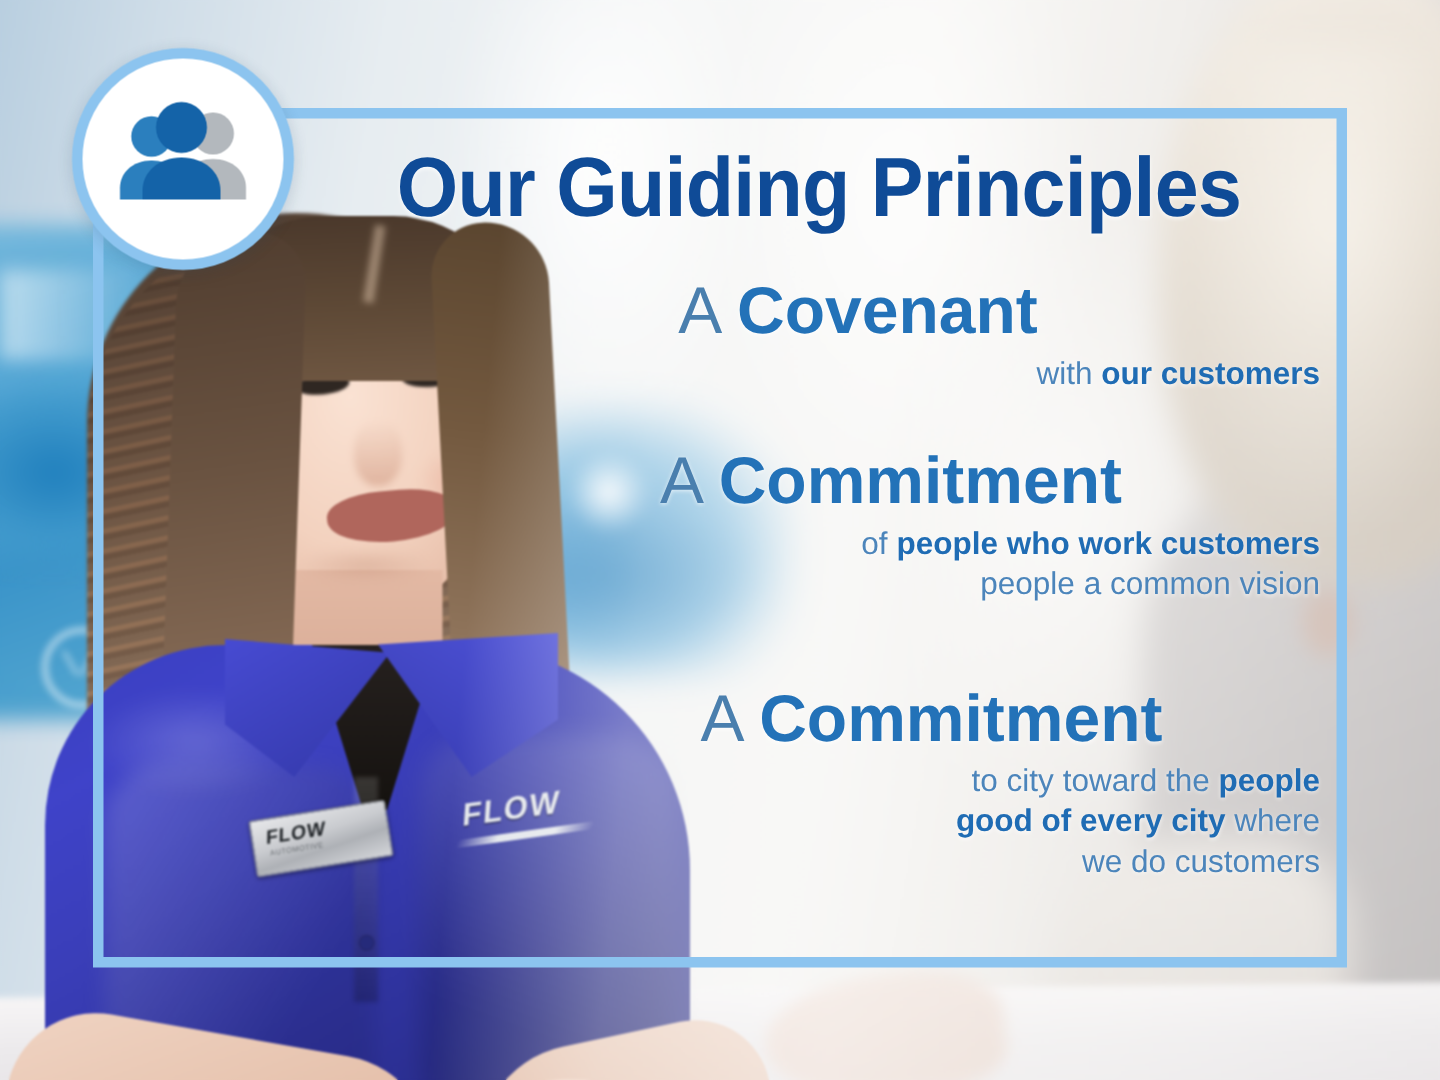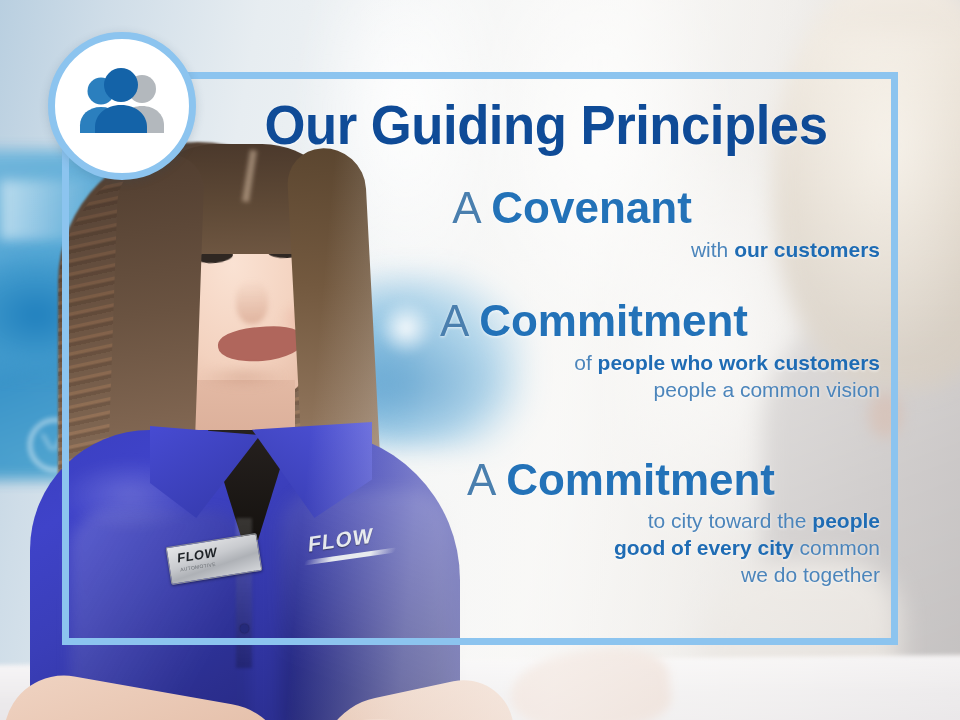--- a/index.html
+++ b/index.html
@@ -581,17 +581,17 @@
         <span class="word">Commitment</span>
       </div>
       <div class="p-sub"><span>of </span><b>people who work customers</b><br><span>people a common vision</span></div>
     </div>
 
     <div class="principle" id="principle-commitment">
       <div class="p-title">
         <span class="art">A</span>
         <span class="word">Commitment</span>
       </div>
-      <div class="p-sub"><span>to city toward the </span><b>people</b><br><b>good of every city</b><span> common</span><br><span>we do together</span></div>
+      <div class="p-sub"><span>to city toward the </span><b>people</b><br><b>good of every city</b><span> where</span><br><span>we do customers</span></div>
     </div>
 
   </div>
 </div>
 
 </body></html>

